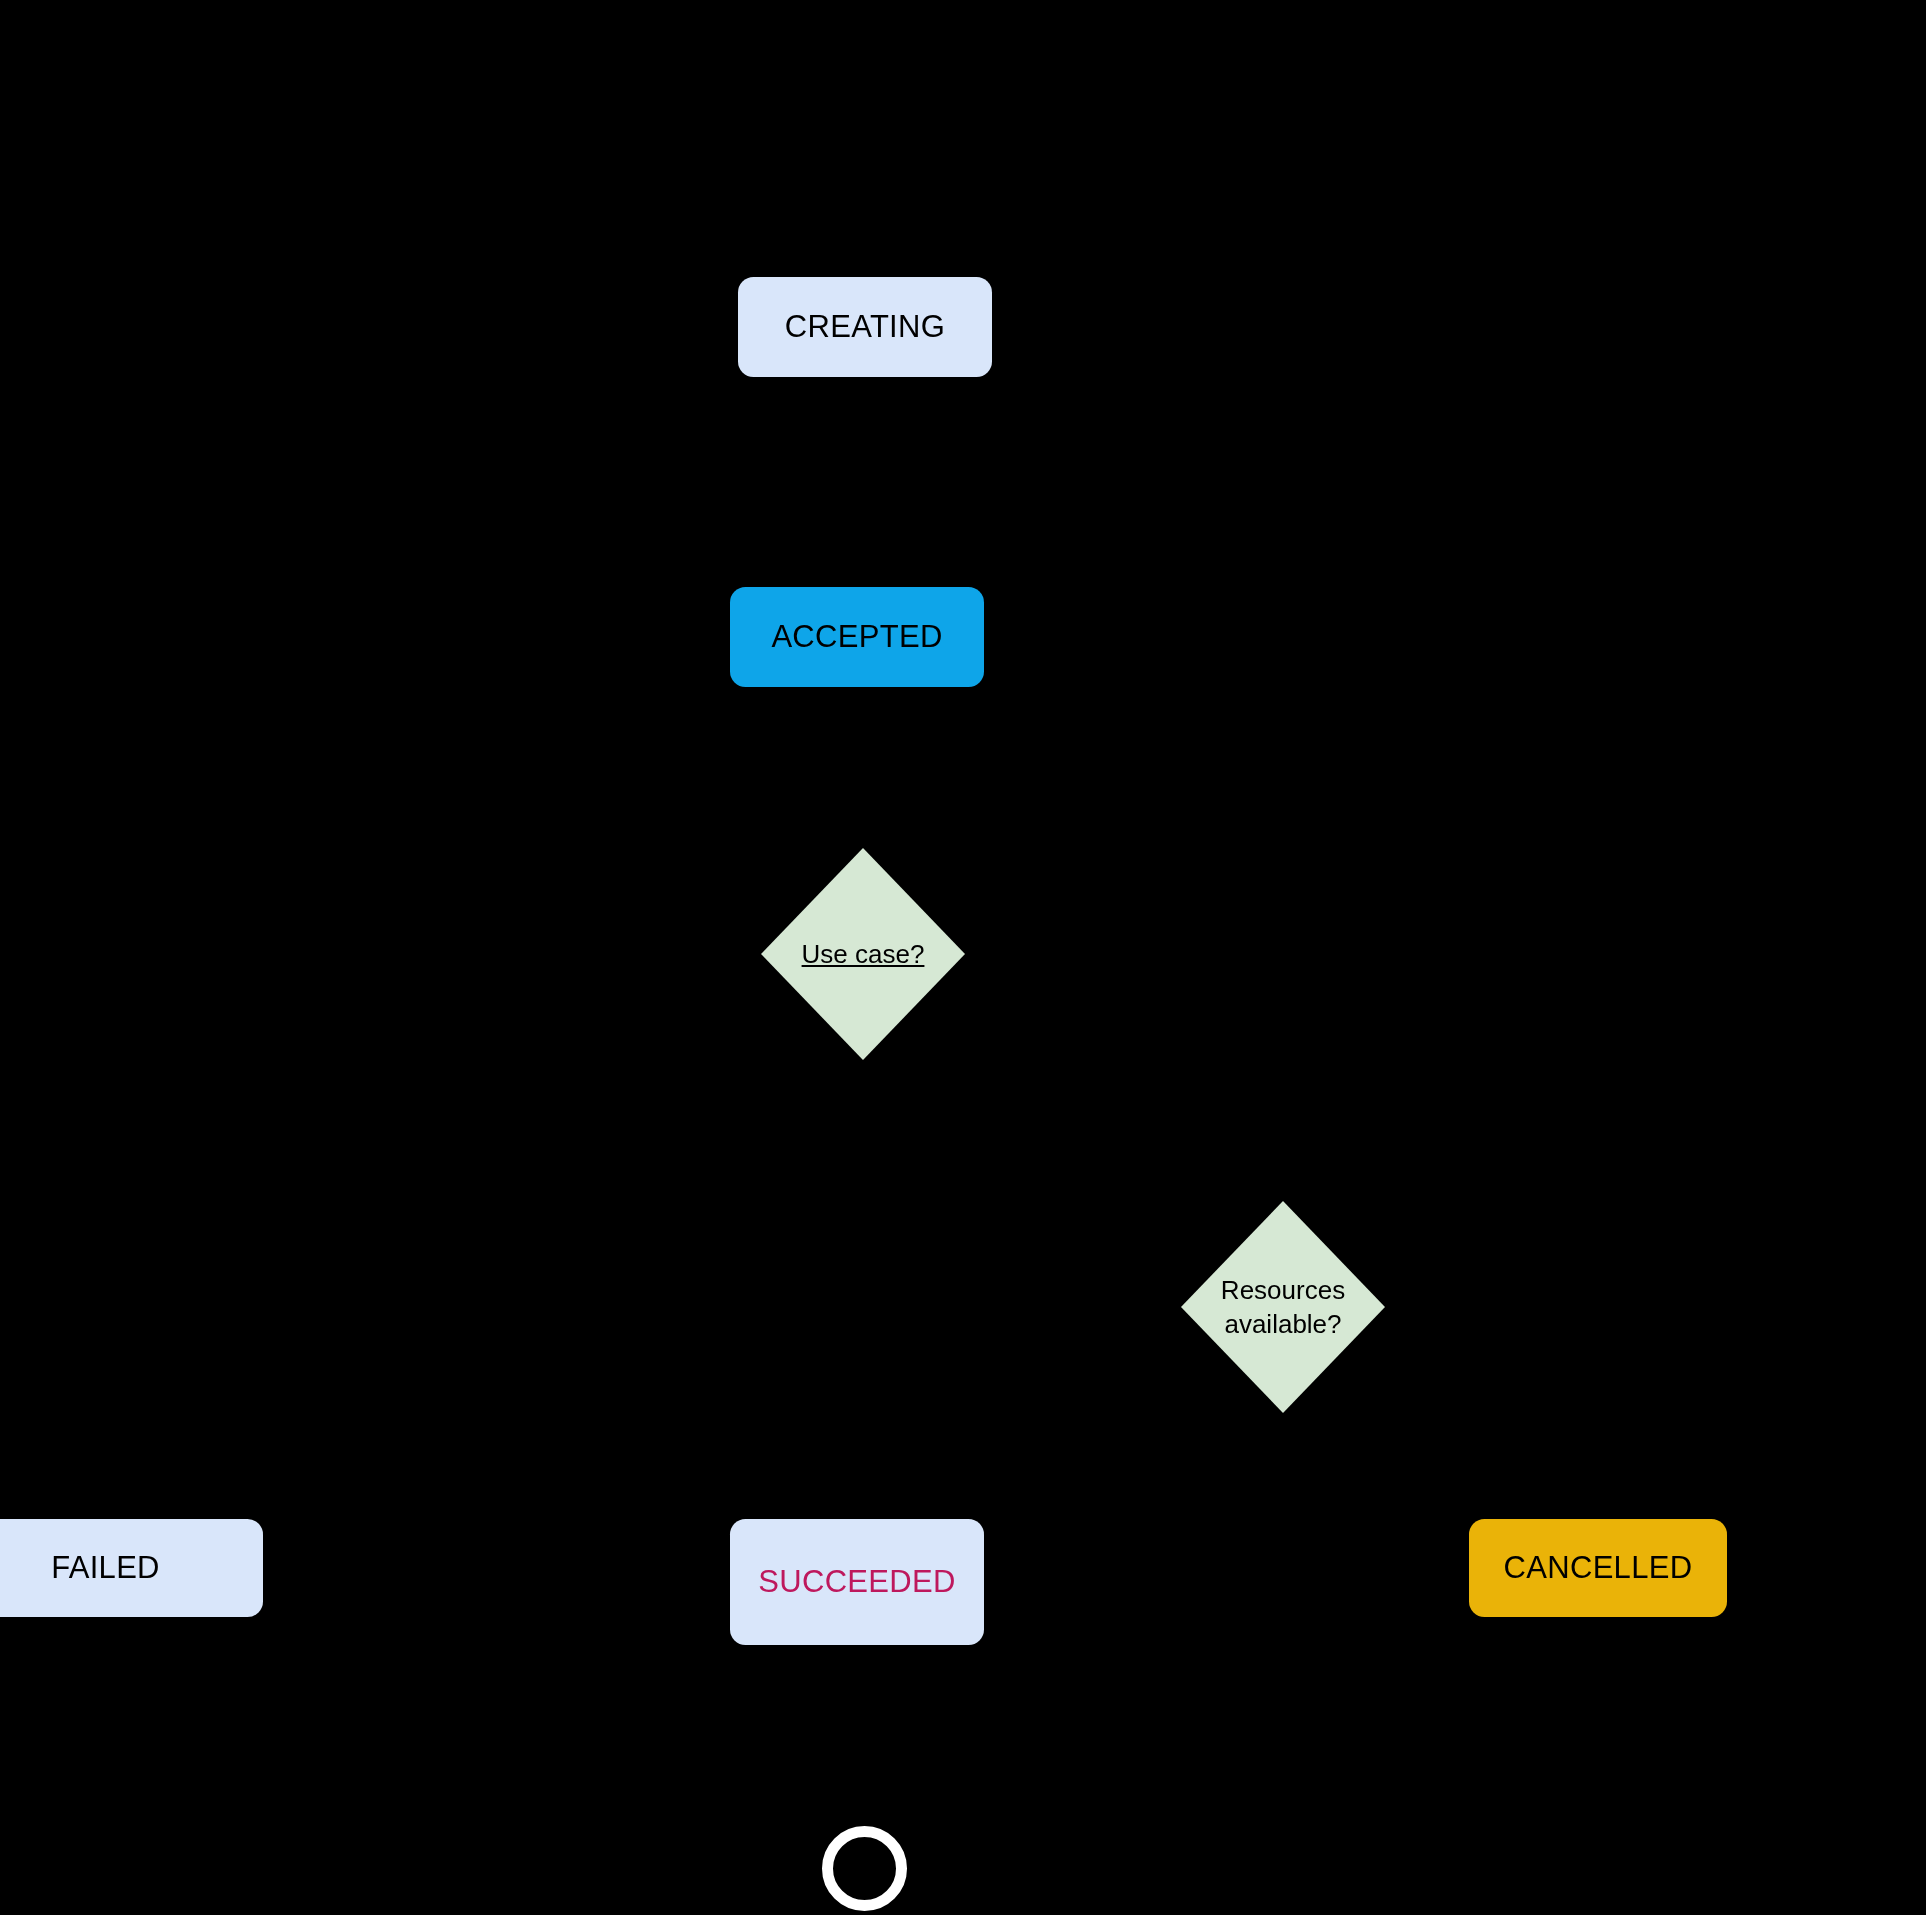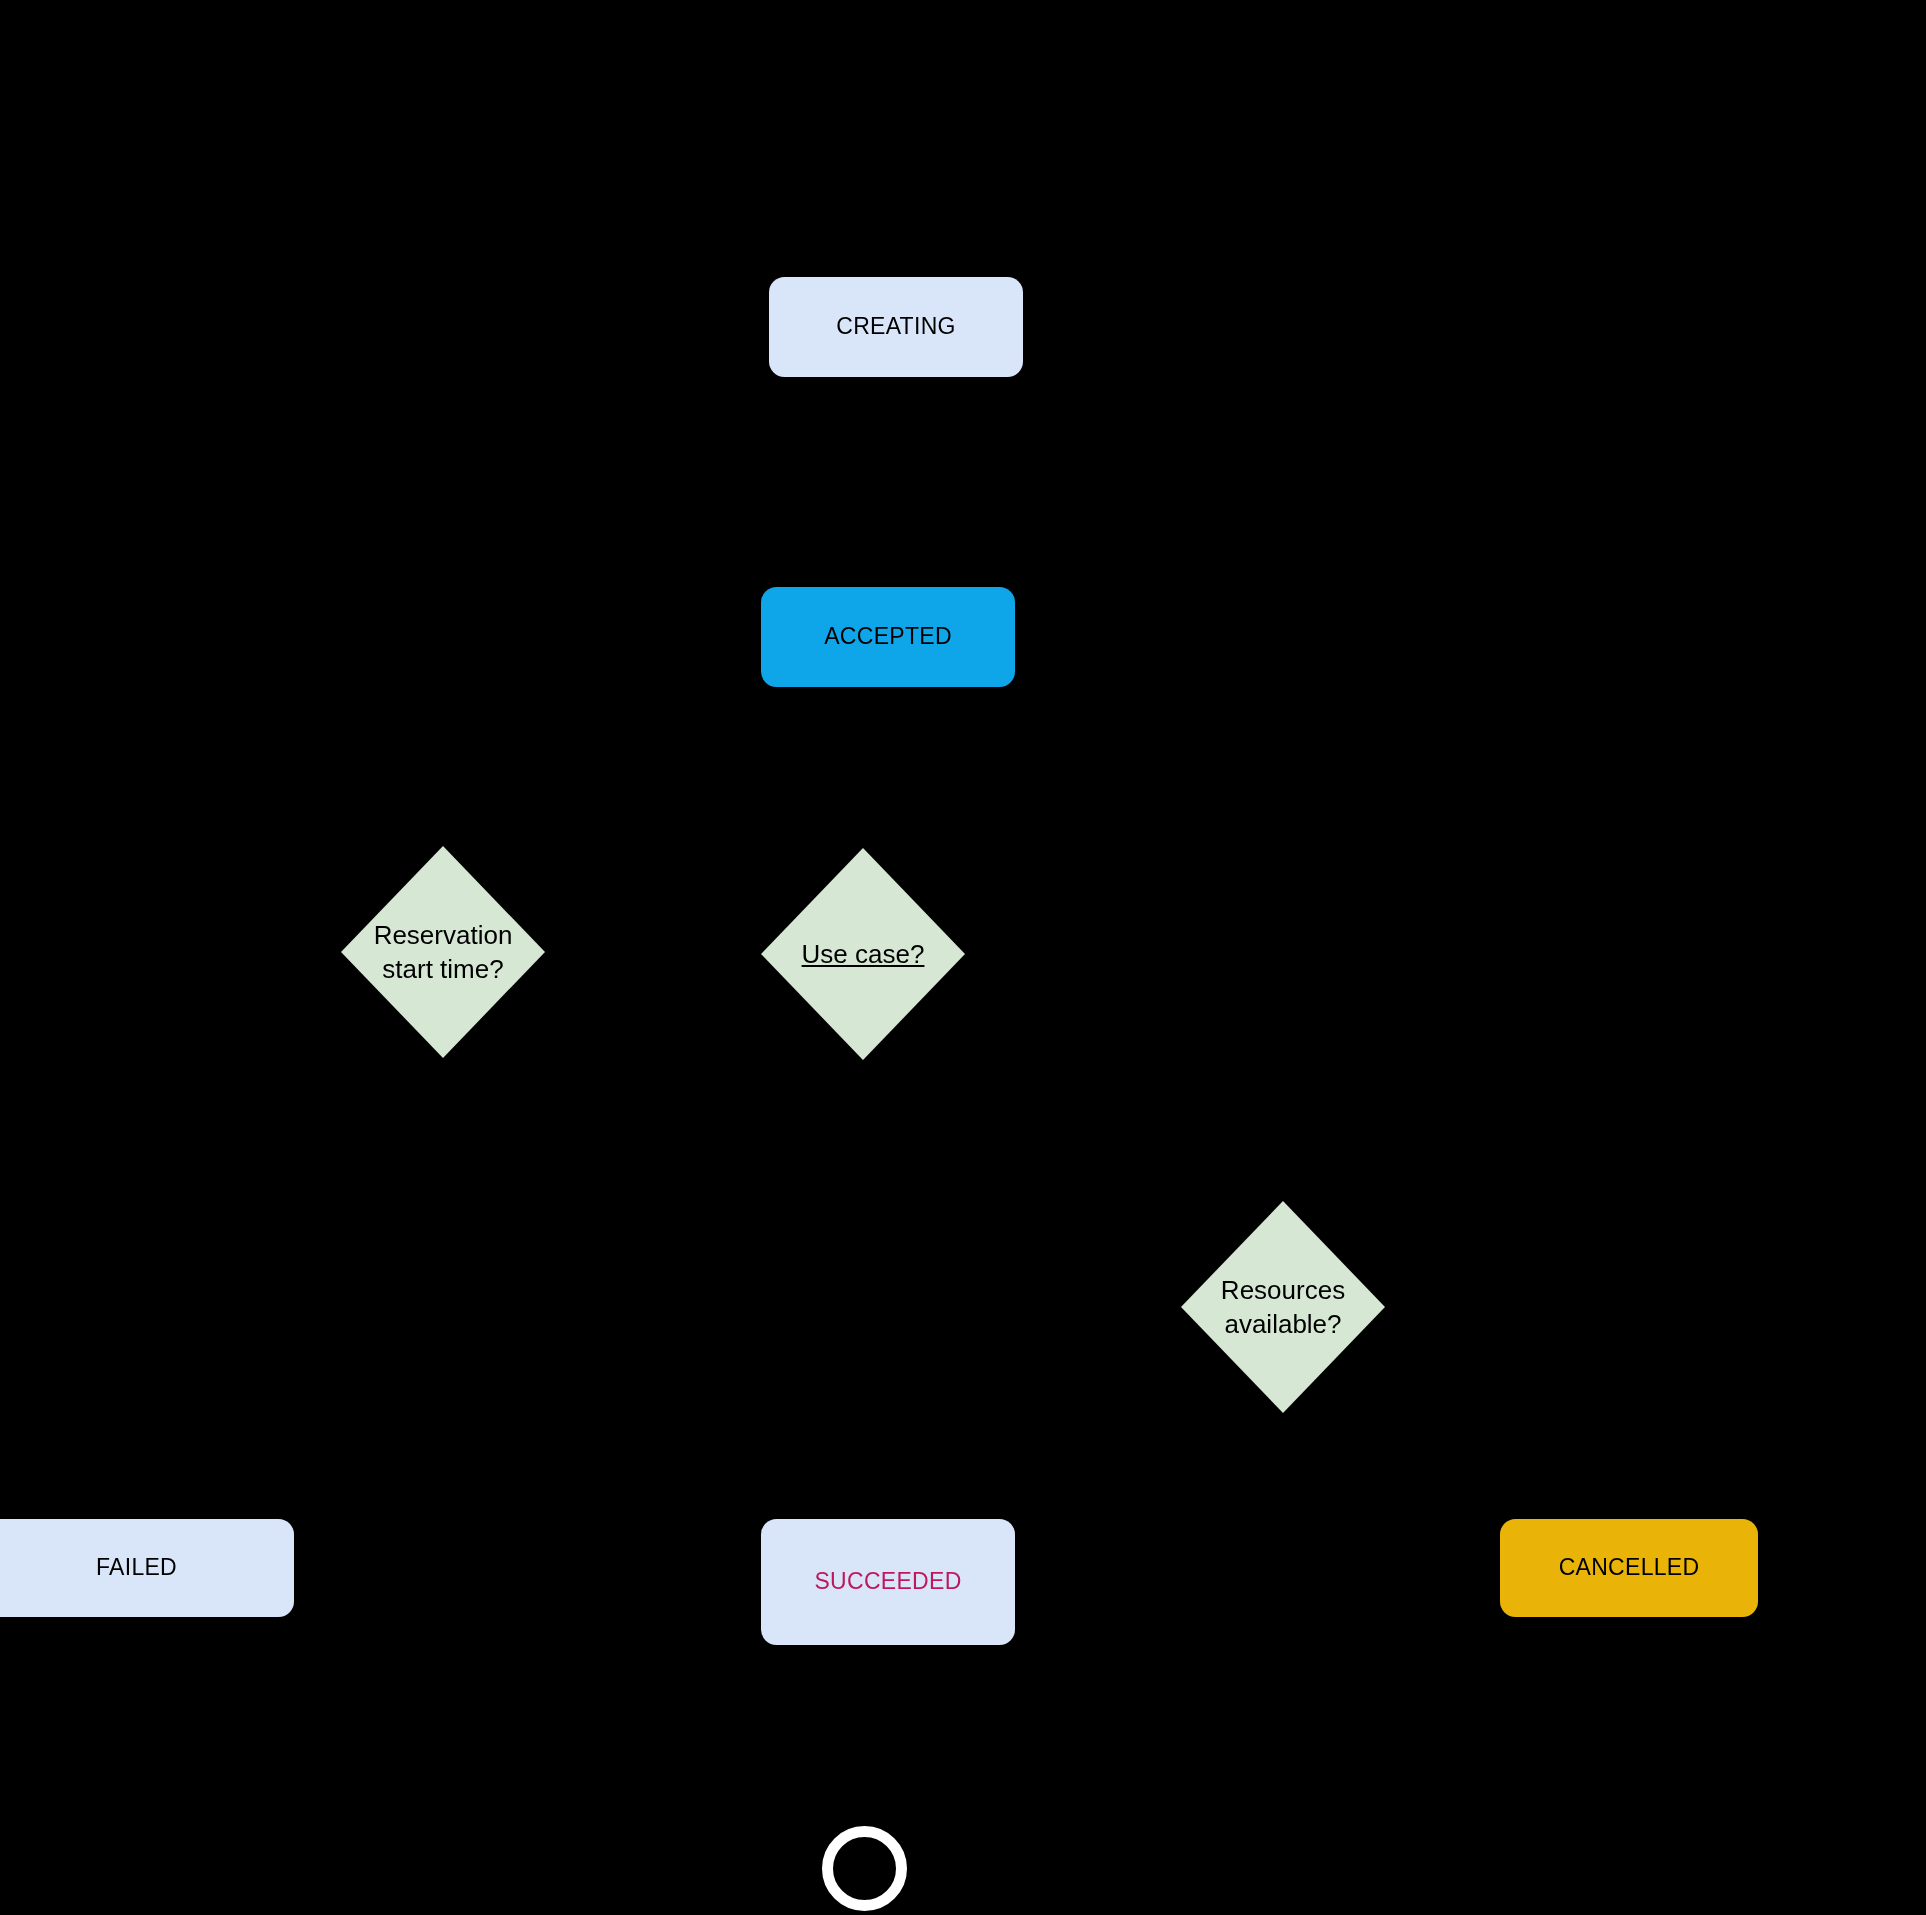--- a/index.html
+++ b/index.html
@@ -37,26 +37,25 @@
 
   
   .state-box {
     position: absolute;
     box-sizing: border-box;
     border-radius: 15.5px;
     display: flex;
     align-items: center;
     justify-content: center;
     color: #000000;
-    font-size: 23px;
+    font-size: 31px;
     font-weight: 400;
     letter-spacing: 0.3px;
     line-height: 1.1;
     text-align: center;
-    margin-left: 31px;
   }
 
   
   .decision {
     position: absolute;
   }
   .decision .diamond-shape {
     position: absolute;
     left: 0;
     top: 0;
@@ -109,27 +108,20 @@
       <path d="M2485,2053 L2485,2316"></path>
       <path d="M2485,2735 L2485,2850 L3095,2850 L3095,2932"></path>
       <path d="M1673,3132 L1673,3526"></path>
     </g>
   </svg>
 
   <div class="state-box" id="state-creating" style="left: 738px; top: 277px; width: 254px; height: 100px; background: rgb(217, 230, 250); color: rgb(0, 0, 0);">CREATING</div>
 
   <div class="state-box" id="state-accepted" style="left: 730px; top: 587px; width: 254px; height: 100px; background: #0ea5e9; color: rgb(0, 0, 0);">ACCEPTED</div>
 
-  <div class="decision" id="decision-reservation-start-time" style="left: 341px; top: 846px; width: 204px; height: 212px;">
-    <svg class="diamond-shape" viewBox="0 0 100 100" preserveAspectRatio="none" aria-hidden="true">
-      <polygon points="50,0 100,50 50,100 0,50" fill="#d6e8d4"></polygon>
-    </svg>
-    <div class="decision-label" style="color: rgb(0, 0, 0);">Reservation
-start time?</div>
-  </div>
 
   <div class="decision" id="decision-use-case" style="left: 761px; top: 848px; width: 204px; height: 212px;">
     <svg class="diamond-shape" viewBox="0 0 100 100" preserveAspectRatio="none" aria-hidden="true">
       <polygon points="50,0 100,50 50,100 0,50" fill="#d6e8d4"></polygon>
     </svg>
     <div class="decision-label" style="color: rgb(0, 0, 0); text-decoration: underline;">Use case?</div>
   </div>
 
 
   <div class="decision" id="decision-resources-available" style="left: 1181px; top: 1201px; width: 204px; height: 212px;">

